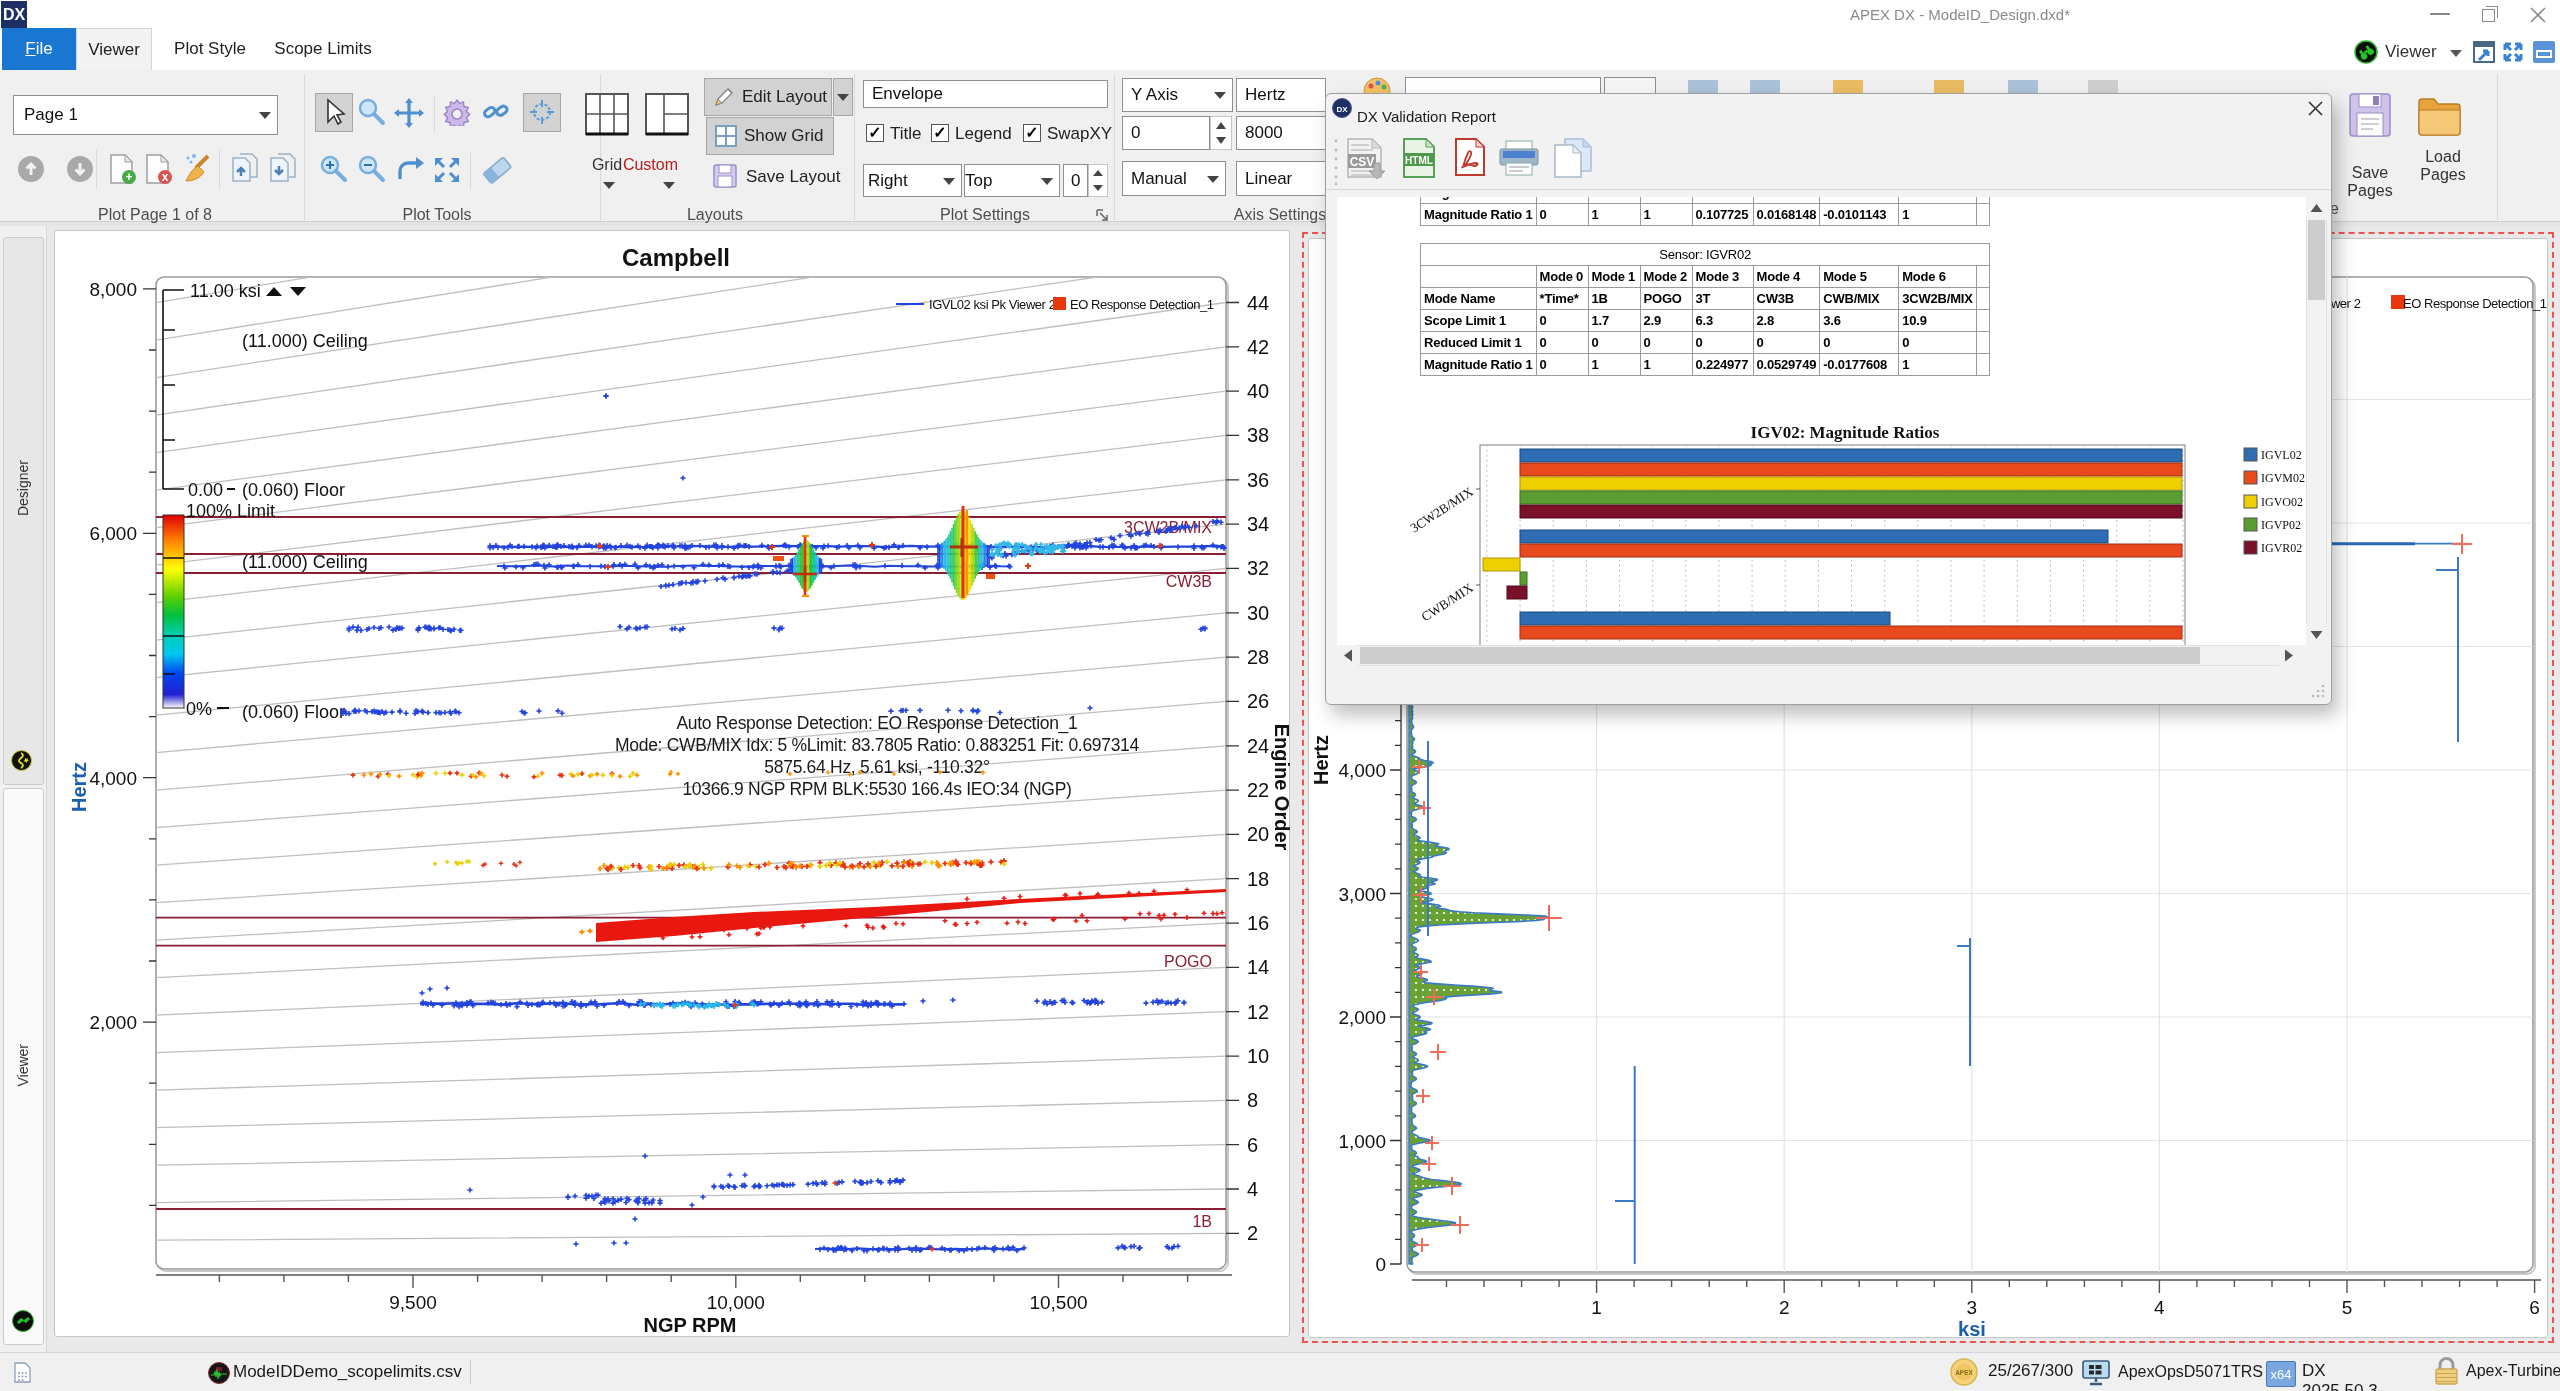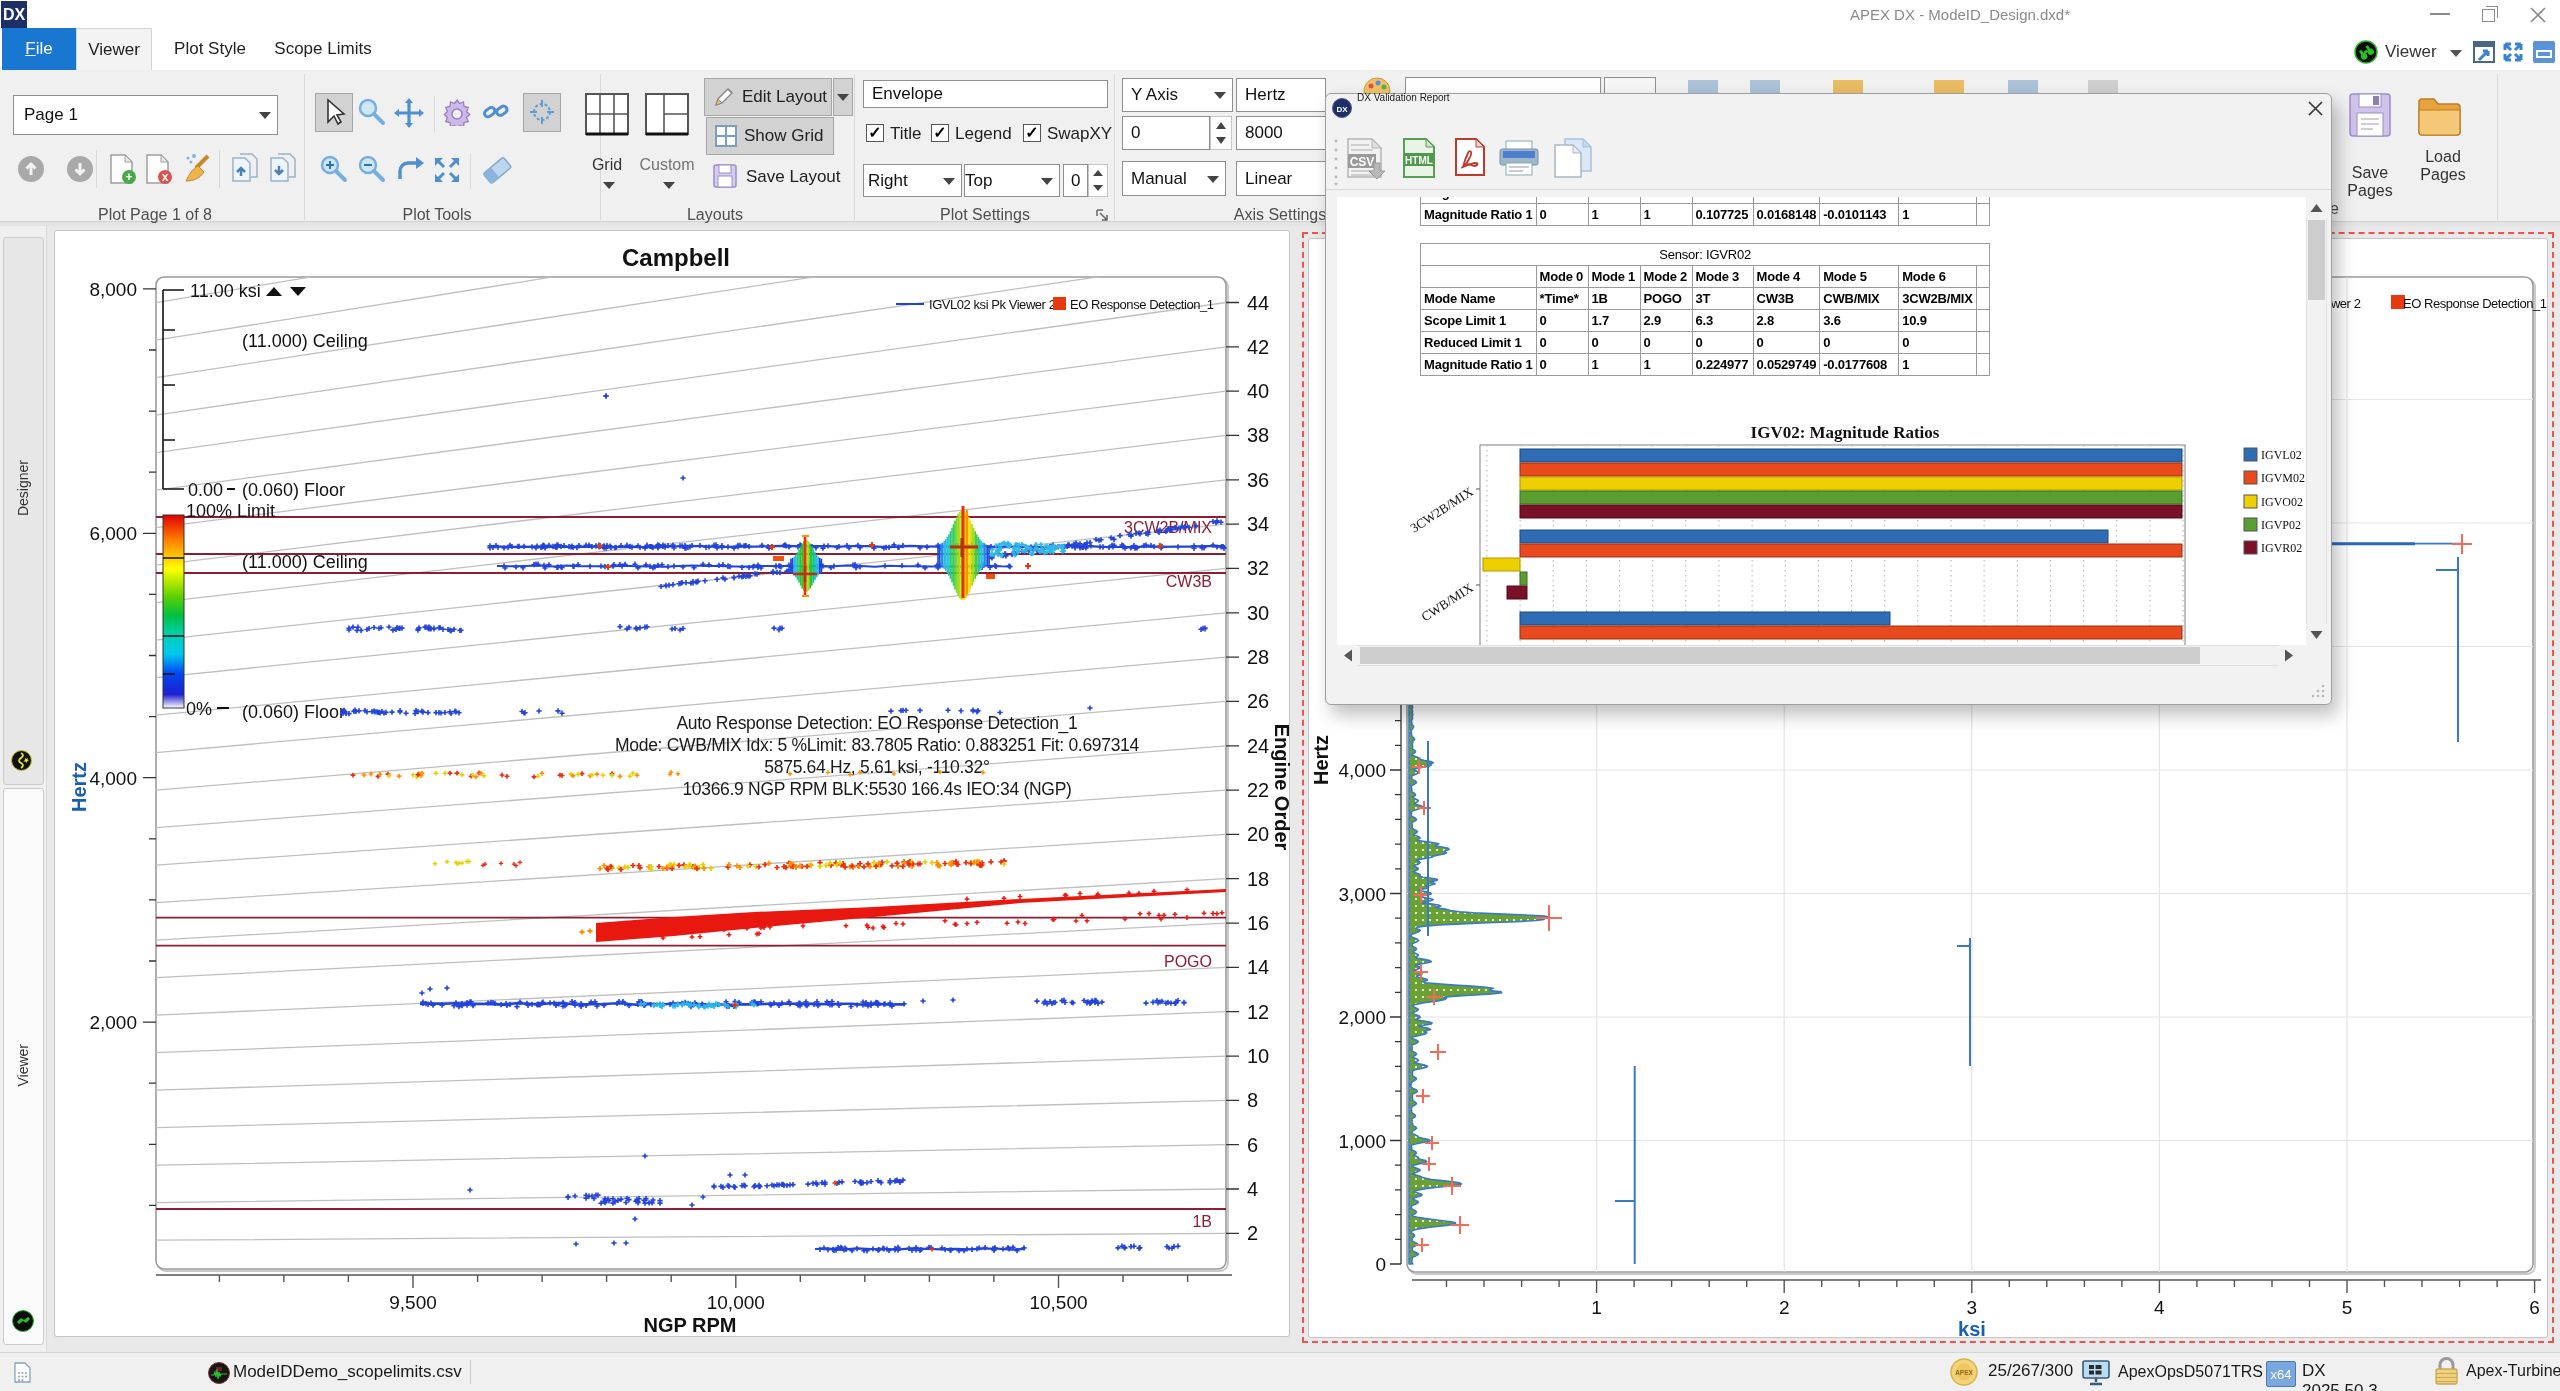--- a/index.html
+++ b/index.html
@@ -165,21 +165,21 @@
 <rect x="2" y="2" width="42" height="40" fill="#fff" stroke="#555" stroke-width="2"></rect>
 <path d="M16 2 v40 M30 2 v40 M2 22 h42" stroke="#555" stroke-width="1.6"></path>
 <path d="M2 42 h42" stroke="#111" stroke-width="3"></path>
     </svg>
 <svg class="abs" style="left:644px;top:92px;" width="46" height="44">
 <rect x="2" y="2" width="42" height="40" fill="#fff" stroke="#555" stroke-width="2"></rect>
 <path d="M20 2 v40 M20 22 h24" stroke="#555" stroke-width="1.6"></path>
 <path d="M2 42 h42" stroke="#111" stroke-width="3"></path>
     </svg>
 <div class="glabel" style="left:574px;top:156px;width:66px;color:#333;">Grid</div>
-<div class="glabel" style="left:634px;top:156px;width:66px;color:#737373;">Custom</div>
+<div class="glabel" style="left:612px;top:156px;width:66px;color:#b91c1c;text-align:right;">Custom</div>
 <div class="abs" style="left:603px;top:182px;width:0;height:0;border-left:6px solid transparent;border-right:6px solid transparent;border-top:7px solid #444;"></div>
 <div class="abs" style="left:663px;top:182px;width:0;height:0;border-left:6px solid transparent;border-right:6px solid transparent;border-top:7px solid #444;"></div>
 <div class="ribtn" style="left:704px;top:78px;width:128px;height:38px;"></div>
 <svg class="abs" style="left:712px;top:85px;" width="24" height="24">
 <path d="M4 20 l2 -6 10 -10 4 4 -10 10 z" fill="#fff" stroke="#888" stroke-width="1.4"></path>
 <path d="M16 4 l4 4" stroke="#888" stroke-width="1.4"></path>
       <path d="M4 20 l2 -6 4 4 z" fill="#f5c26b" stroke="#888" stroke-width="1"></path>
     </svg>
 <div class="abs" style="left:742px;top:85px;font-size:17px;color:#222;line-height:24px;">Edit Layout</div>
 <div class="ribtn" style="left:833px;top:78px;width:20px;height:38px;"></div>
@@ -746,21 +746,21 @@
 <path d="M1150 319 V504 M1128 332 h22" stroke="#3a78c8" stroke-width="2" fill="none"></path>
 <path d="M1012 305.70000000000005 H1107" stroke="#2a68b8" stroke-width="3"></path>
 <path d="M1107 305.70000000000005 H1154" stroke="#3a78c8" stroke-width="1.8"></path>
 <path d="M1144 306 h20 M1154 296 v20" stroke="#f26c5a" stroke-width="2.0" fill="none"></path>
 </svg>
 <div class="abs" style="left:1325px;top:93px;width:1007px;height:612px;background:#f2f2f2;border:1px solid #9f9f9f;border-radius:6px;box-shadow:6px 10px 18px rgba(0,0,0,0.25);box-sizing:border-box;"></div>
 <svg class="abs" style="left:1332px;top:98px;" width="20" height="20">
 <circle cx="10" cy="10" r="9.5" fill="#1e2f66" stroke="#4a5a8a"></circle>
 <text x="10" y="13.5" font-size="8" fill="#fff" text-anchor="middle" font-weight="bold">DX</text>
     </svg>
-<div class="abs" style="left:1357px;top:92px;font-size:10px;color:#1a1a1a;text-align:right;">DX Validation Report</div>
+<div class="abs" style="left:1357px;top:108px;font-size:15px;color:#1a1a1a;text-align:right;">DX Validation Report</div>
 <svg class="abs" style="left:2308px;top:101px;" width="15" height="15">
       <path d="M1 1 L14 14 M14 1 L1 14" stroke="#333" stroke-width="1.6"></path>
     </svg>
 <svg class="abs" style="left:1333px;top:138px;" width="8" height="48">
       <g fill="#b8b8b8">
 <circle cx="3" cy="3" r="1.4"></circle>
         <circle cx="3" cy="12" r="1.4"></circle>
         <circle cx="3" cy="21" r="1.4"></circle>
 <circle cx="3" cy="30" r="1.4"></circle>
         <circle cx="3" cy="39" r="1.4"></circle>

